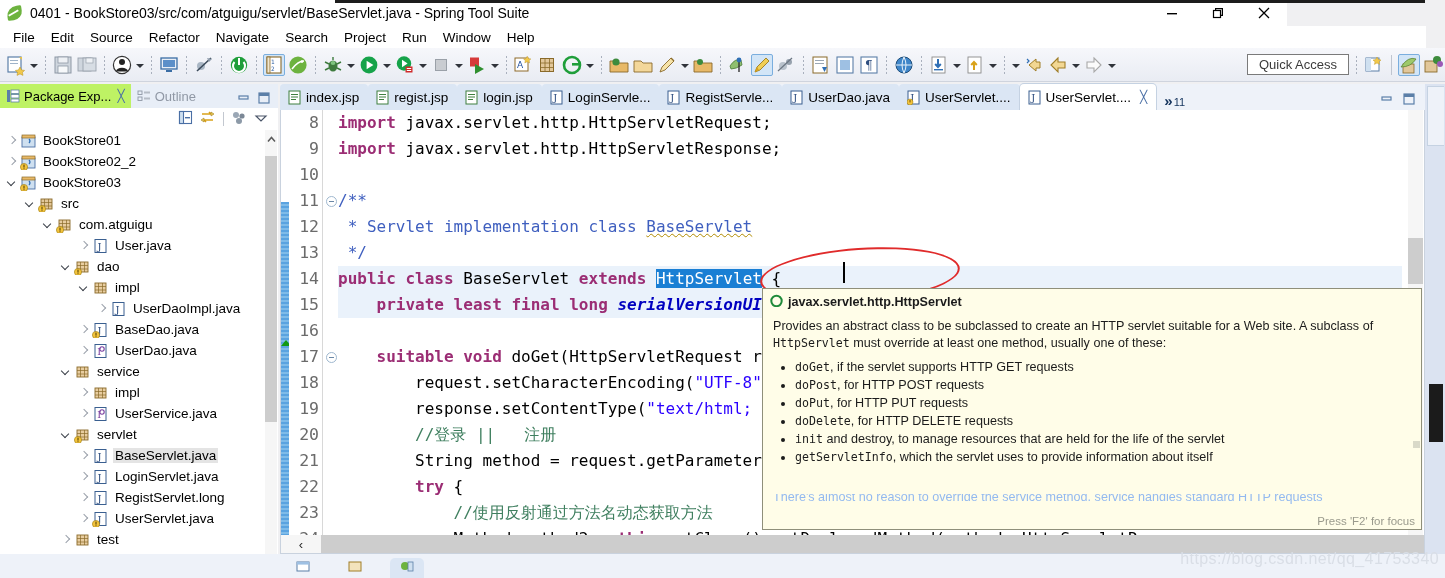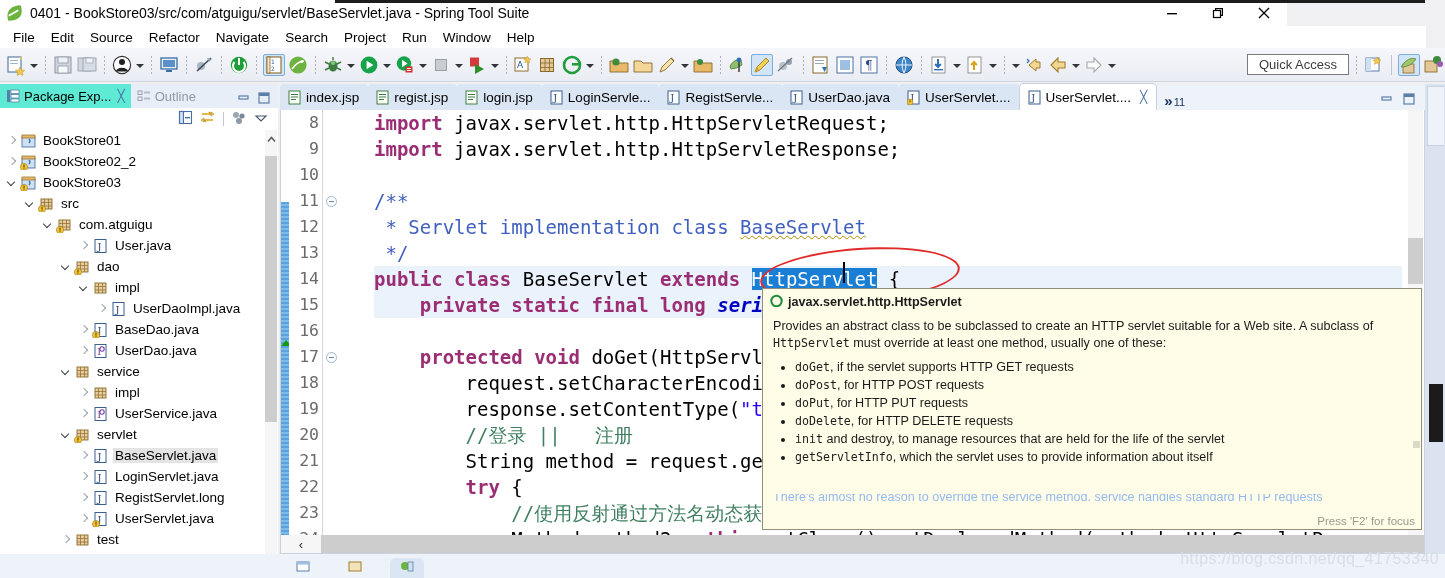--- a/index.html
+++ b/index.html
@@ -110,21 +110,21 @@
   }
   #left-tabs {
     position: relative; height: 24px; width: 278px;
     background: #e8eef7;
     display: flex; align-items: flex-end;
   }
   .vtab {
     height: 24px; display: flex; align-items: center; gap: 4px;
     padding: 0 6px; font-size: 13px; white-space: nowrap;
   }
-  .vtab.active { background: #5eead4; color: #000; }
+  .vtab.active { background: #bef264; color: #000; }
   .vtab.inactive { color: #9098a5; }
   .vtab .closeglyph { color: #4a6fa5; font-size: 12px; margin-left: 2px; }
   .vtab-icon { width: 14px; height: 14px; flex: 0 0 auto; }
   #left-tab-ctrls {
     margin-left: auto; display: flex; align-items: center; gap: 8px;
     padding-right: 8px; height: 24px;
   }
   .minmax { width: 12px; height: 12px; }
   #left-toolbar {
     height: 22px; width: 278px; background: #ffffff;
@@ -227,21 +227,21 @@
   #fold {
     position: absolute; left: 43px; top: 0; width: 14px; height: 425px;
     background: #ffffff;
   }
   #codearea {
     position: absolute; left: 57px; top: 0; right: 22px; height: 425px;
     overflow: hidden;
   }
   .cline {
     height: 26px; line-height: 26px; white-space: pre;
-    font-family: "DejaVu Sans Mono", monospace; font-size: 19px; margin-left: 36px;
+    font-family: "DejaVu Sans Mono", monospace; font-size: 16px;
   }
   .gline {
     height: 26px; line-height: 26px; text-align: right;
     font-family: "DejaVu Sans Mono", monospace; font-size: 16.5px;
     color: #6b6b6b; padding-right: 3px;
   }
   .fline { height: 26px; line-height: 26px; text-align:center; }
   .foldmark {
     display: inline-block; width: 11px; height: 11px;
     border: 1px solid #9fb8cf; border-radius: 50%;
@@ -1094,23 +1094,23 @@
           <div class="fline"></div>
         </div>
       <div id="codearea">
           <div class="cline"><span class="kw">import</span> <span class="plain">javax</span>.<span class="plain">servlet</span>.<span class="plain">http</span>.<span class="plain">HttpServletRequest</span>;</div>
           <div class="cline"><span class="kw">import</span> <span class="plain">javax</span>.<span class="plain">servlet</span>.<span class="plain">http</span>.<span class="plain">HttpServletResponse</span>;</div>
           <div class="cline"></div>
           <div class="cline"><span class="cmtb">/**</span></div>
           <div class="cline"> <span class="cmtb">* Servlet implementation class </span><span class="cmtb squiggle">BaseServlet</span></div>
           <div class="cline"> <span class="cmtb">*/</span></div>
           <div class="cline hl-line"><span class="kw">public</span> <span class="kw">class</span> <span class="plain">BaseServlet</span> <span class="kw">extends</span> <span class="sel-token">HttpServlet</span> {</div>
-          <div class="cline hl-line">    <span class="kw">private</span> <span class="kw">static</span> <span class="kw">final</span> <span class="kw">long</span> <span class="field">serialVersionUID</span> = 1<span class="plain">L</span>;</div>
+          <div class="cline hl-line">    <span class="kw">private</span> <span class="kw">least</span> <span class="kw">final</span> <span class="kw">long</span> <span class="field">serialVersionUID</span> = 1<span class="plain">L</span>;</div>
           <div class="cline"></div>
-          <div class="cline">    <span class="kw">protected</span> <span class="kw">void</span> <span class="plain">doGet</span>(<span class="plain">HttpServletRequest</span> <span class="plain">request</span>, <span class="plain">HttpServletResponse</span> <span class="plain">response</span>)</div>
+          <div class="cline">    <span class="kw">suitable</span> <span class="kw">void</span> <span class="plain">doGet</span>(<span class="plain">HttpServletRequest</span> <span class="plain">request</span>, <span class="plain">HttpServletResponse</span> <span class="plain">response</span>)</div>
           <div class="cline">        <span class="plain">request</span>.<span class="plain">setCharacterEncoding</span>(<span class="str">"UTF-8"</span>);</div>
           <div class="cline">        <span class="plain">response</span>.<span class="plain">setContentType</span>(<span class="str">"text/html; charset=UTF-8"</span>);</div>
           <div class="cline">        <span class="cmt">//登录 ||   注册</span></div>
           <div class="cline">        <span class="plain">String</span> <span class="plain">method</span> = <span class="plain">request</span>.<span class="plain">getParameter</span>(<span class="str">"method"</span>);</div>
           <div class="cline">        <span class="kw">try</span> {</div>
           <div class="cline">            <span class="cmt">//使用反射通过方法名动态获取方法</span></div>
           <div class="cline">            <span class="plain">Method</span> <span class="plain">method2</span> = <span class="kw">this</span>.<span class="plain">getClass</span>().<span class="plain">getDeclaredMethod</span>(<span class="plain">method</span>, <span class="plain">HttpServletR</span></div>
         </div>
       <div id="red-circle"></div>
       <div id="caret"></div>

